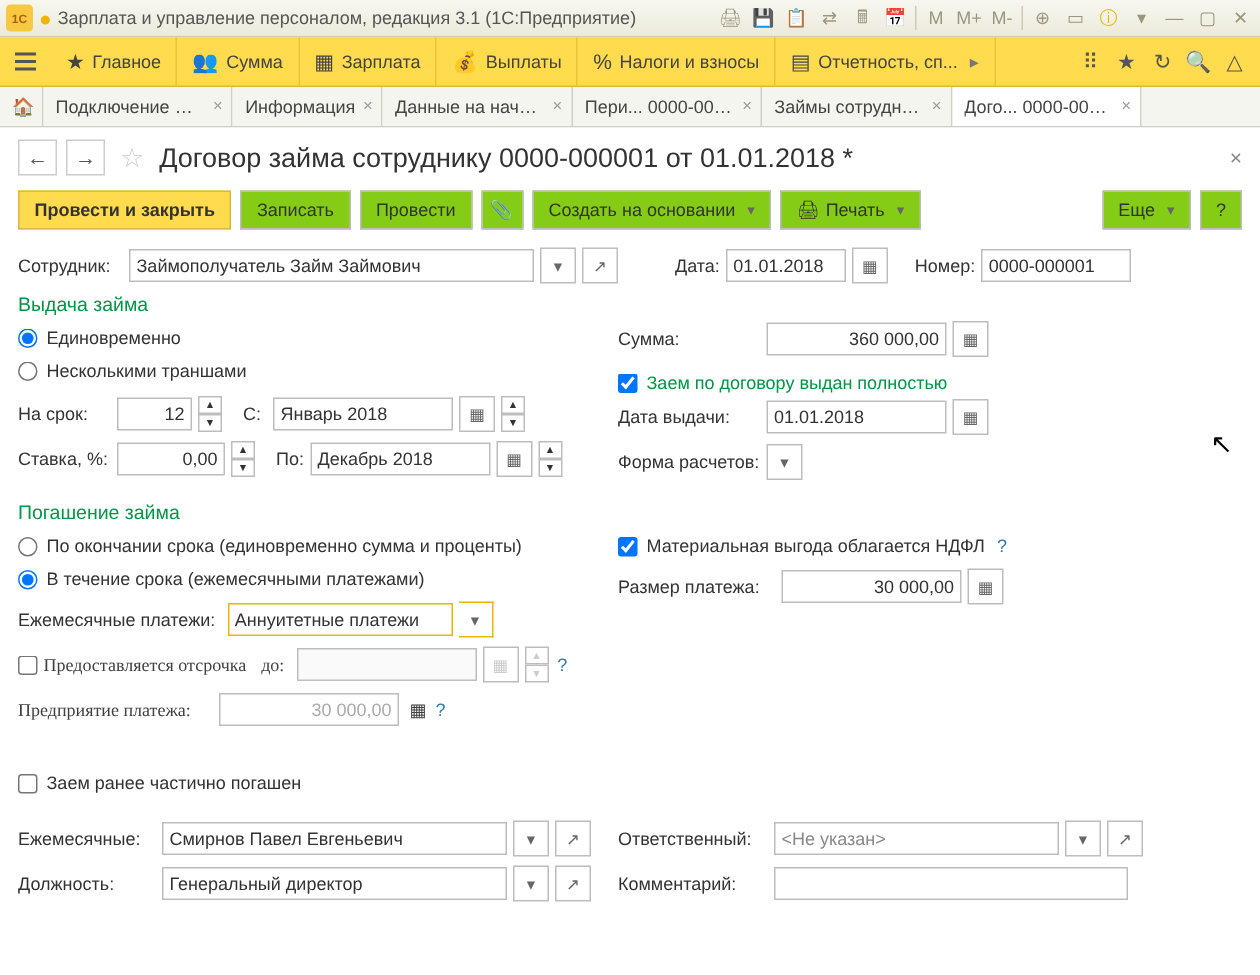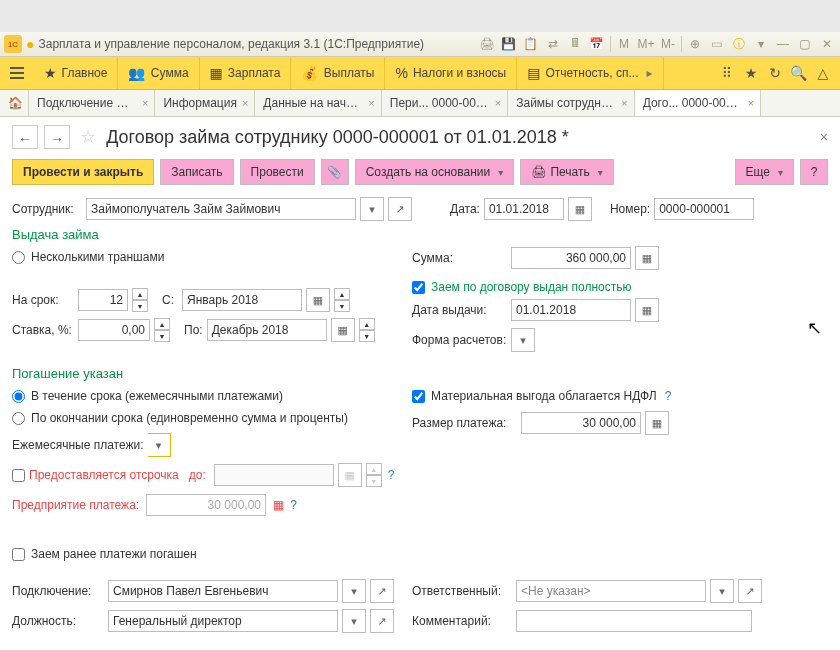--- a/index.html
+++ b/index.html
@@ -1,16 +1,16 @@
 <!DOCTYPE html>
 <html><head>
 <meta charset="utf-8">
 <style>
 body { margin:0; font-family:Arial,sans-serif; font-size:12px; color:#333; background:#e8e8e8; width:840px; height:650px; overflow:hidden; position:relative; }
-.title-bar { background:linear-gradient(#f7f7f0,#eceada); height:24px; display:flex; align-items:center; padding:0 4px; border-bottom:1px solid #cfcab6;margin-top:32px; }
+.title-bar { background:linear-gradient(#f7f7f0,#eceada); height:24px; display:flex; align-items:center; padding:0 4px; border-bottom:1px solid #cfcab6; }
 .tb-logo { width:18px; height:18px; background:#f8c840; border-radius:3px; display:flex; align-items:center; justify-content:center; font-size:8px; color:#b06000; font-weight:bold; margin-right:4px;}
 .tb-star { color:#f2b200; font-size:14px; margin-right:4px;}
 .tb-title { flex:1; color:#555;}
 .tb-icons { display:flex; gap:4px; align-items:center;}
 .tb-icons span { width:18px; height:18px; display:flex; align-items:center; justify-content:center; color:#9a977f; font-size:12px;}
 .tb-icons .sep { width:1px; height:16px; background:#cfcab6;}
 .main-menu { background:#ffdb4d; height:32px; display:flex; align-items:center; border-bottom:1px solid #d9b93e;}
 .hamburger { display:flex; flex-direction:column; gap:3px; padding:0 10px; }
 .hamburger div{ width:14px; height:2px; background:#555;}
 .mm-item { display:flex; align-items:center; gap:5px; padding:0 10px; color:#444; height:100%; border-right:1px solid #e6c536;}
@@ -23,36 +23,36 @@
 .tab.active{ background:#fff;}
 .tab .x{ color:#999; font-size:11px;}
 .tab .lbl{ white-space:nowrap; overflow:hidden; text-overflow:ellipsis; max-width:100px; color:#444;}
 .content { background:#fff; height:calc(650px - 24px - 32px - 26px); padding:8px 12px; position:relative; }
 .row-head { display:flex; align-items:center; gap:6px; margin-bottom:10px;}
 .nav-btn { width:24px; height:22px; border:1px solid #ccc; background:#fff; display:flex; align-items:center; justify-content:center; font-size:14px; color:#555;}
 .star-o { color:#ccc; font-size:18px; margin:0 4px;}
 .doc-title { font-size:18px; color:#333;}
 .close-x { margin-left:auto; font-size:14px; color:#888;}
 .cmdbar { display:flex; align-items:center; gap:6px; margin-bottom:12px;}
-.btn { height:24px; border:1px solid #bdbdbd; background:#f9a8d4; padding:0 10px; display:flex; align-items:center; gap:4px; font-size:12px; color:#333;}
+.btn { height:24px; border:1px solid #bdbdbd; background:#84cc16; padding:0 10px; display:flex; align-items:center; gap:4px; font-size:12px; color:#333;}
 .btn.primary{ background:#ffdb4d; border-color:#d9b93e; font-weight:bold;}
 .btn.icon-only{ padding:0; width:26px; justify-content:center;}
 .dd::after{ content:"▾"; margin-left:4px; color:#666; font-size:10px;}
 .spacer{ flex:1;}
 .field-row{ display:flex; align-items:center; gap:4px; margin-bottom:6px; height:24px;}
 .lbl-f{ color:#333;}
 .inp{ height:22px; border:1px solid #bdbdbd; background:#fff; padding:0 4px; display:flex; align-items:center; box-sizing:border-box;}
 .ib { width:22px; height:22px; border:1px solid #bdbdbd; background:#fff; display:flex; align-items:center; justify-content:center; font-size:11px; color:#666;}
 .section-h{ color:#009646; font-size:13px; margin:6px 0 4px;}
 .cols{ display:flex;}
 .col-l{ width:400px;}
 .col-r{ flex:1;}
 .radio-row, .chk-row { display:flex; align-items:center; gap:6px; height:22px;}
 input[type=radio], input[type=checkbox]{ margin:0;}
-.disabled-t{ color:#ef4444;}
+.disabled-t{ color:#404040;font-family:Liberation Serif, serif;}
 .num-r{ text-align:right; justify-content:flex-end;}
 .q{ color:#2a7ab0; font-size:12px; margin-left:2px;}
 .sel-hl{ border:1px solid #e6b800;}
 .spin{ display:flex; flex-direction:column; width:16px;}
 .spin div{ height:10px; border:1px solid #bdbdbd; display:flex; align-items:center; justify-content:center; font-size:7px; background:#fff;}
 .cursor { position:absolute; font-size:18px; color:#000;}
 </style>
 </head>
 <body>
 
@@ -194,24 +194,28 @@
     <span class="lbl-f">Номер:</span>
     <div class="inp" style="width:100px">
         <span>0000-000001</span>
       </div>
   </div>
 
   <div class="section-h">Выдача займа</div>
   <div class="cols">
     <div class="col-l">
       <div class="radio-row">
+          <input type="radio" checked="" style="">
+          <span>Единовременно</span>
+        </div>
+      <div class="radio-row">
           <input type="radio" style="">
           <span>Несколькими траншами</span>
         </div>
-      <div class="field-row" style="margin-top:20px">
+      <div class="field-row" style="margin-top:6px">
         <span class="lbl-f" style="width:62px">На срок:</span>
         <div class="inp num-r" style="width:50px">
             <span>12</span>
           </div>
         <div class="spin">
             <div>▲</div>
             <div>▼</div>
           </div>
         <span class="lbl-f" style="margin-left:10px">С:</span>
         <div class="inp" style="width:120px;margin-left:4px">
@@ -262,33 +266,36 @@
           </div>
         <div class="ib">▦</div>
       </div>
       <div class="field-row">
         <span class="lbl-f" style="width:95px">Форма расчетов:</span>
         <div class="ib">▾</div>
       </div>
     </div>
   </div>
 
-  <div class="section-h" style="margin-top:8px">Погашение указан</div>
+  <div class="section-h" style="margin-top:8px">Погашение займа</div>
   <div class="cols">
     <div class="col-l">
       <div class="radio-row">
+          <input type="radio" style="">
+          <span>По окончании срока (единовременно сумма и проценты)</span>
+        </div>
+      <div class="radio-row">
           <input type="radio" checked="" style="">
           <span>В течение срока (ежемесячными платежами)</span>
         </div>
-      <div class="radio-row">
-          <input type="radio" style="">
-          <span>По окончании срока (единовременно сумма и проценты)</span>
-        </div>
       <div class="field-row" style="margin-top:4px">
         <span class="lbl-f">Ежемесячные платежи:</span>
+        <div class="inp sel-hl" style="width:150px;margin-left:4px">
+            <span>Аннуитетные платежи</span>
+          </div>
         <div class="ib sel-hl" style="border-left:none">▾</div>
       </div>
       <div class="field-row" style="margin-top:6px">
         <input type="checkbox" style="">
         <span class="disabled-t">Предоставляется отсрочка</span>
         <span class="disabled-t" style="margin-left:6px">до:</span>
         <div class="inp" style="width:120px;margin-left:4px;background:#fafafa"></div>
         <div class="ib" style="color:#ccc">▦</div>
         <div class="spin">
             <div style="color:#ccc">▲</div>
@@ -316,27 +323,27 @@
         <div class="inp num-r" style="width:120px">
             <span>30 000,00</span>
           </div>
         <div class="ib">▦</div>
       </div>
     </div>
   </div>
 
   <div class="chk-row" style="margin-top:20px">
       <input type="checkbox" style="">
-      <span>Заем ранее платежи погашен</span>
+      <span>Заем ранее частично погашен</span>
     </div>
 
   <div class="cols" style="margin-top:14px">
     <div class="col-l">
       <div class="field-row">
-        <span class="lbl-f" style="width:92px">Подключение:</span>
+        <span class="lbl-f" style="width:92px">Ежемесячные:</span>
         <div class="inp" style="width:230px">
             <span>Смирнов Павел Евгеньевич</span>
           </div>
         <div class="ib">▾</div>
         <div class="ib">↗</div>
       </div>
       <div class="field-row">
         <span class="lbl-f" style="width:92px">Должность:</span>
         <div class="inp" style="width:230px">
             <span>Генеральный директор</span>

